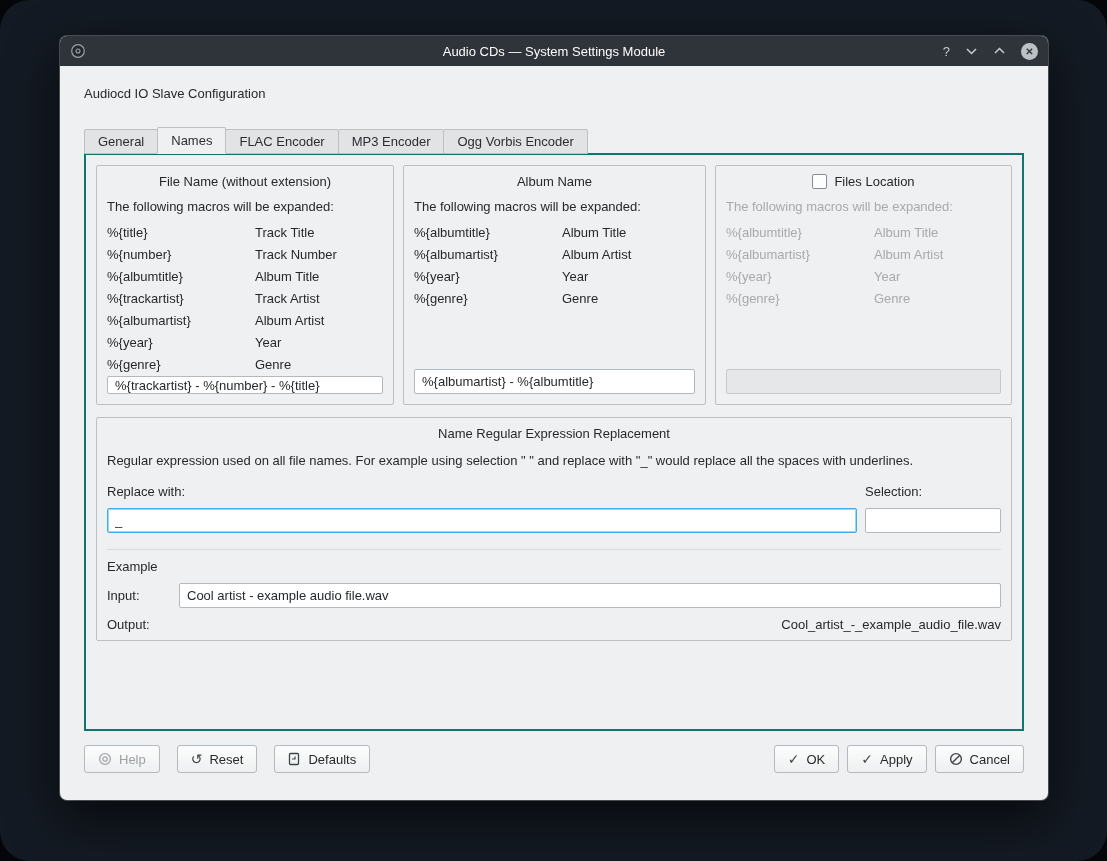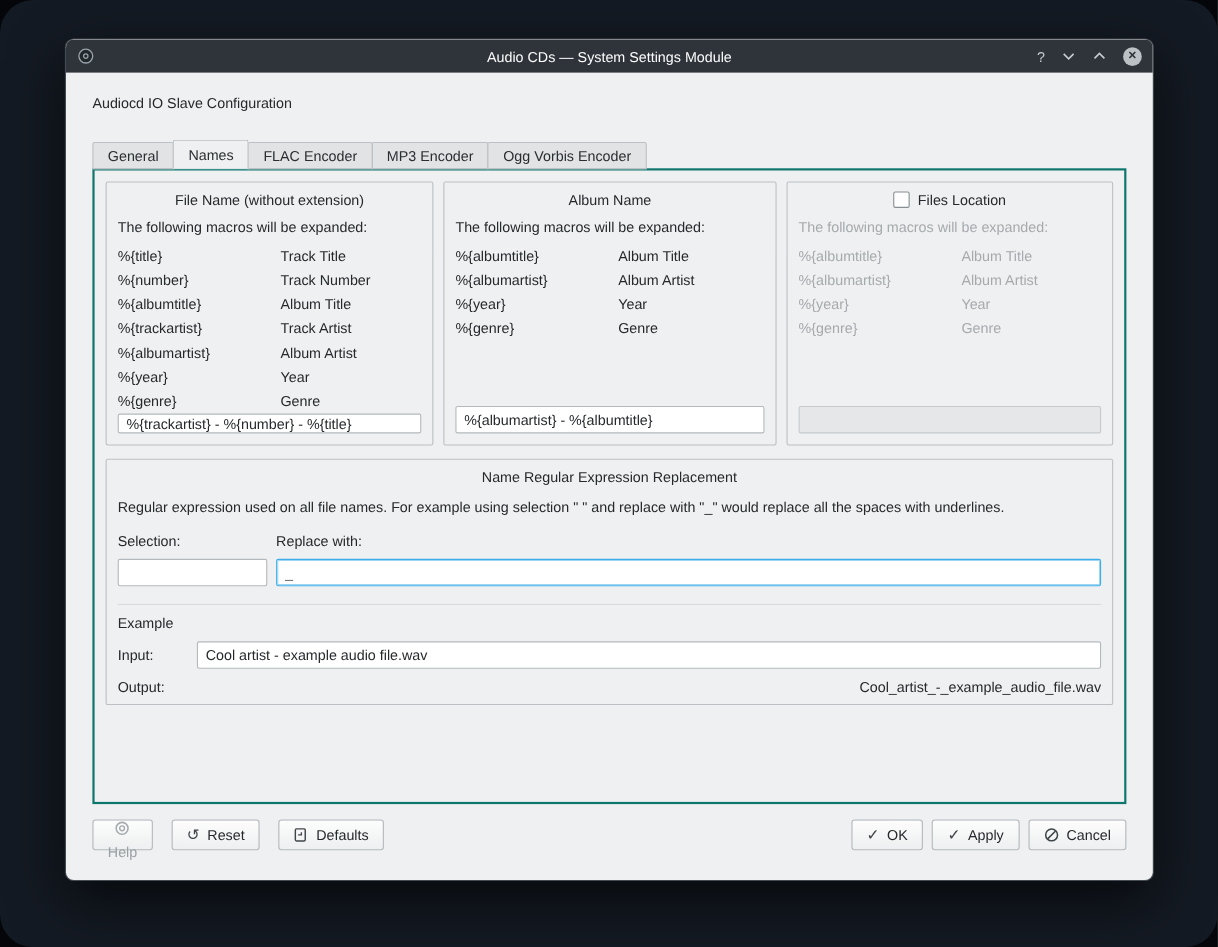--- a/index.html
+++ b/index.html
@@ -59,21 +59,21 @@
   .ex-row .ex-label { width:72px; flex:0 0 auto; }
   .ex-row .rx-input { flex:1; }
   .ex-output { color:#26292c; }
 
   .footer { display:flex; align-items:center; margin-top:14px; }
   .footer .left { display:flex; gap:17px; }
   .footer .right { display:flex; gap:8px; margin-left:auto; }
   .btn { display:inline-flex; align-items:center; gap:7px; height:28px; padding:0 13px;
     border:1px solid #b4b9bd; border-radius:3px; background:linear-gradient(#fdfdfd,#edeff0);
     font-size:13px; color:#26292c; cursor:default; }
-  .btn.disabled { color:#9aa0a4;flex-direction:column; }
+  .btn.disabled { color:#9aa0a4; }
   .btn .ic { display:flex; align-items:center; font-size:14px; line-height:1; color:#3f4649; }
   .btn.disabled .ic { color:#a6abaf; }
 </style>
 </head>
 <body>
 
 <div class="stage">
   <div class="window">
 
     <div class="titlebar">
@@ -193,27 +193,27 @@
                 <span>Genre</span>
               </div>
             <input class="pattern" disabled="" value="" style="">
           </div>
         </div>
 
         <div class="group rxgroup">
           <div class="group-title">Name Regular Expression Replacement</div>
           <div class="rx-desc">Regular expression used on all file names. For example using selection " " and replace with "_" would replace all the spaces with underlines.</div>
           <div class="rx-grid">
+            <div class="rx-col rep">
+              <label>Replace with:</label>
+              <input class="rx-input focused" value="_" style="">
+            </div>
             <div class="rx-col sel">
               <label>Selection:</label>
               <input class="rx-input" value=" " style="">
-            </div>
-            <div class="rx-col rep">
-              <label>Replace with:</label>
-              <input class="rx-input focused" value="_" style="">
             </div>
           </div>
           <hr class="rx-sep">
           <div class="ex-title">Example</div>
           <div class="ex-row">
             <span class="ex-label">Input:</span>
             <input class="rx-input" value="Cool artist - example audio file.wav" style="">
           </div>
           <div class="ex-row">
             <span class="ex-label">Output:</span>

